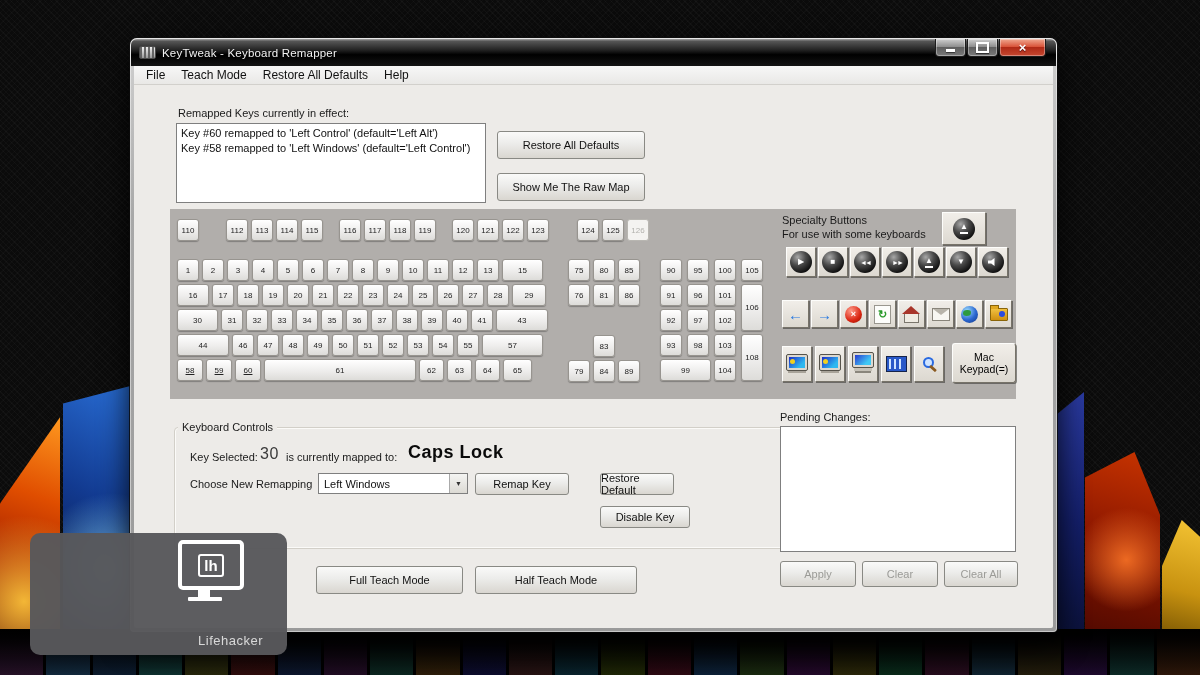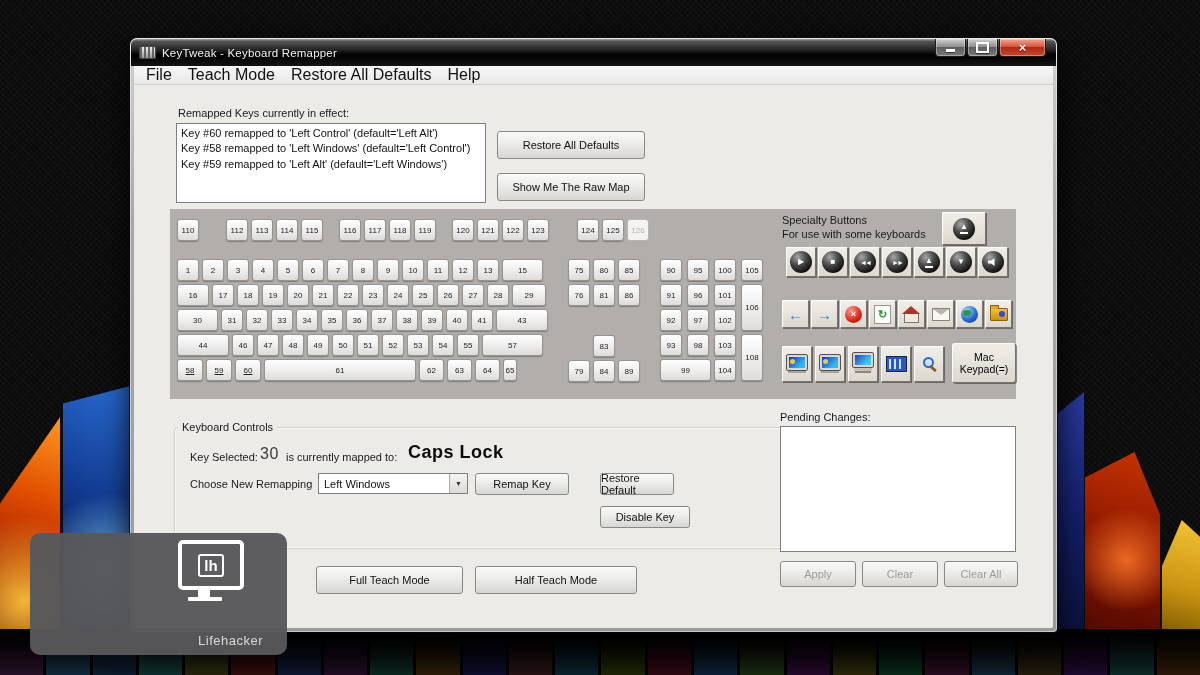--- a/index.html
+++ b/index.html
@@ -60,21 +60,21 @@
     background:linear-gradient(180deg,#cfcfcf 0%,#8f8f8f 45%,#5f5f5f 50%,#7a7a7a 100%);
     box-shadow:inset 0 0 0 1px rgba(255,255,255,.35);cursor:pointer;}
   .winbtn.min,.winbtn.max{width:29px;}
   .winbtn.close{width:45px;background:linear-gradient(180deg,#f0a890 0%,#d9543a 45%,#b02a16 50%,#c64830 100%);}
   .glyph-min{width:9px;height:3px;background:#fff;margin-top:6px;box-shadow:0 1px 1px #333;}
   .glyph-max{width:9px;height:7px;border:2px solid #fff;box-shadow:0 1px 1px #333;}
   .glyph-close{color:#fff;font-weight:bold;font-size:13px;line-height:13px;text-shadow:0 1px 1px #511;}
   .menubar{position:absolute;left:4px;top:28px;right:4px;height:19px;
     background:linear-gradient(#f7f7f7,#e9e8e6);border-bottom:1px solid #d2d0cc;
     display:flex;align-items:center;padding-left:4px;box-sizing:border-box;}
-  .menu-item{font-size:16px;color:#111;padding:6px 8px;cursor:default;}
+  .menu-item{font-size:12px;color:#111;padding:6px 8px;cursor:default;}
   .client{position:absolute;left:4px;top:47px;right:4px;bottom:4px;background:#EDEBE8;border-radius:0 0 2px 2px;}
 
   .lbl{position:absolute;font-size:11px;color:#1a1a1a;}
   .listbox{position:absolute;background:#fff;border:1px solid #7f7f7f;font-size:11px;color:#111;
     padding:2px 4px;box-sizing:border-box;overflow:hidden;line-height:1.4;}
   .btn{position:absolute;display:flex;align-items:center;justify-content:center;font-size:11px;color:#111;
     background:linear-gradient(180deg,#fafaf9,#ececea 45%,#d9d6d0);
     border:1px solid #898984;border-radius:3px;box-sizing:border-box;cursor:pointer;}
   .btn.disabled{color:#9b9b97;}
 
@@ -245,21 +245,20 @@
       <span class="menu-item">Restore All Defaults</span>
       <span class="menu-item">Help</span>
     </div>
 
   <div class="client">
 
     <div class="lbl" style="left:44px;top:22px;">Remapped Keys currently in effect:</div>
     <div class="listbox" id="remapped-list" style="left:42px;top:38px;width:310px;height:80px;">
         <div>Key #60 remapped to 'Left Control' (default='Left Alt')</div>
         <div>Key #58 remapped to 'Left Windows' (default='Left Control')</div>
-        <div>Key #59 remapped to 'Left Alt' (default='Left Windows')</div>
       </div>
     <div class="btn" style="left:363px;top:46px;width:148px;height:28px;">Restore All Defaults</div>
     <div class="btn" style="left:363px;top:88px;width:148px;height:28px;">Show Me The Raw Map</div>
 
     <div class="kb-band">
       <div id="frow">
           <div class="fgroup" style="margin-right: 27px;">
             <div class="key">110</div>
           </div>
           <div class="fgroup" style="margin-right: 16px;">
@@ -349,21 +348,21 @@
             <div class="key" style="width: 61px;">57</div>
           </div>
           <div class="krow">
             <div class="key remapped" style="width: 26px;">58</div>
             <div class="key remapped" style="width: 26px;">59</div>
             <div class="key remapped" style="width: 26px;">60</div>
             <div class="key" style="width: 152px;">61</div>
             <div class="key" style="width: 25px;">62</div>
             <div class="key" style="width: 25px;">63</div>
             <div class="key" style="width: 25px;">64</div>
-            <div class="key" style="width: 14px;">65</div>
+            <div class="key" style="width: 29px;">65</div>
           </div>
         </div>
       <div id="navkeys">
           <div class="krow">
             <div class="key">75</div>
             <div class="key">80</div>
             <div class="key">85</div>
           </div>
           <div class="krow">
             <div class="key">76</div>

